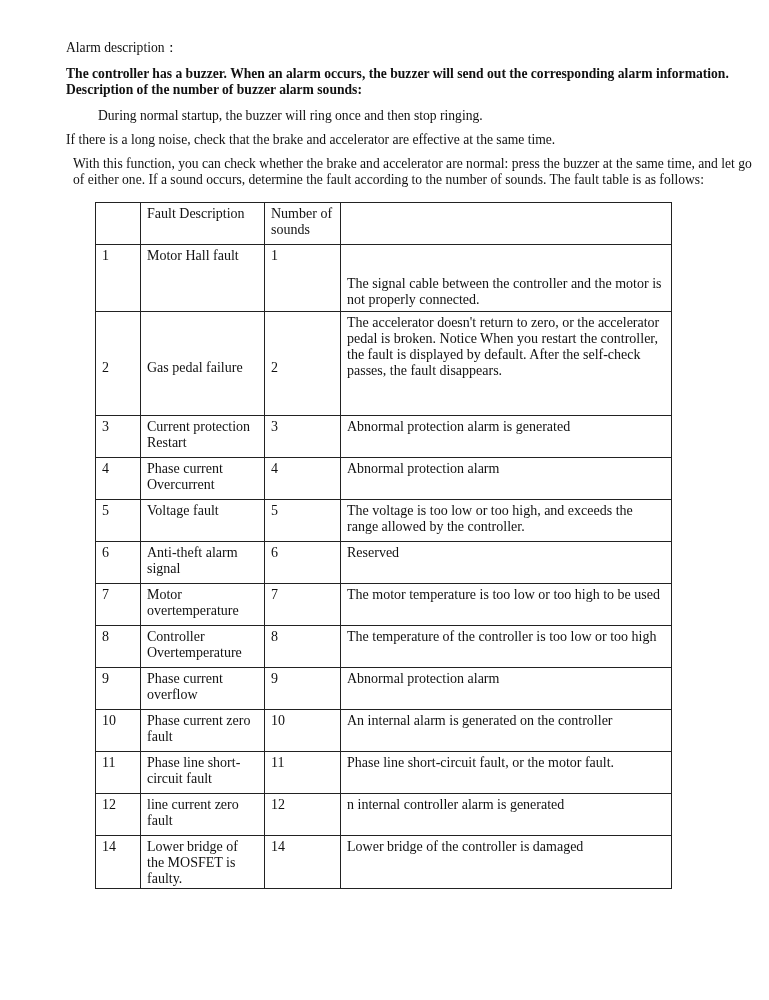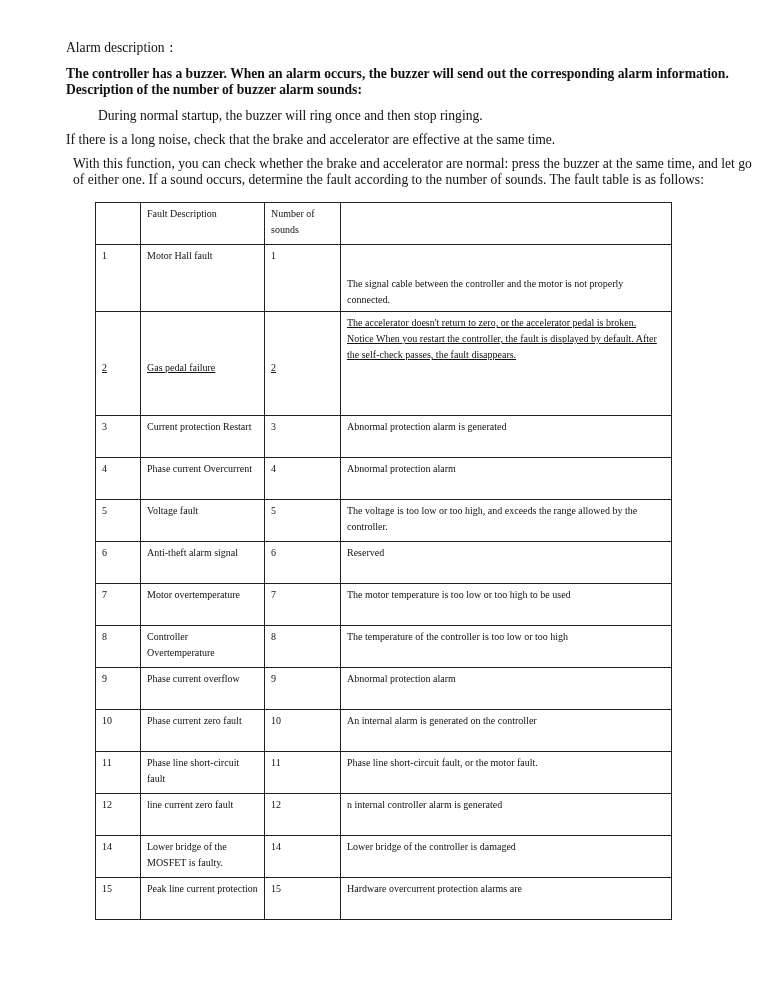--- a/index.html
+++ b/index.html
@@ -10,30 +10,30 @@
   .page { position: absolute; left: 66px; top: 0; width: 690px; }
   .p { margin: 0; line-height: 16px; }
   .title { position: absolute; top: 40px; left: 0; }
   .p1 { position: absolute; top: 66px; left: 0; width: 690px; font-weight: bold; }
   .p2 { position: absolute; top: 108px; left: 0; margin-left: 32px; }
   .p3 { position: absolute; top: 132px; left: 0; }
   .p4 { position: absolute; top: 156px; left: 7px; width: 690px; }
   table.faults {
     position: absolute; left: 95px; top: 202px;
     border-collapse: collapse; width: 576px; table-layout: fixed;
-    font-family: "Liberation Serif", serif; font-size: 10px; line-height: 16px;
+    font-family: "Liberation Serif", serif; font-size: 14px; line-height: 16px;
   }
   table.faults td {
     border: 1.5px solid #222; vertical-align: top; padding: 3px 6px 1px 6px;
   }
   col.c1 { width: 45px; } col.c2 { width: 124px; } col.c3 { width: 76px; } col.c4 { width: 331px; }
   tr.r-head td { height: 37px; }
   tr.r1 td { height: 60px; }
   tr.r1 td.desc { vertical-align: bottom; padding-bottom: 3px; border-radius: 27px; }
-  tr.r2 td { height: 92px; text-decoration: underline; }
+  tr.r2 td { height: 92px; }
   tr.r2 td.idx, tr.r2 td.name, tr.r2 td.cnt { vertical-align: middle; padding-top: 10px; }
   tr.rn td { height: 37px; }
 </style>
 </head>
 <body>
 
 <div class="page">
   <p class="p title">Alarm description：</p>
   <p class="p p1">The controller has a buzzer. When an alarm occurs, the buzzer will send out the corresponding alarm information. Description of the number of buzzer alarm sounds:</p>
   <p class="p p2">During normal startup, the buzzer will ring once and then stop ringing.</p>
@@ -126,20 +126,14 @@
         <td class="name">line current zero fault</td>
         <td class="cnt">12</td>
         <td class="desc">n internal controller alarm is generated</td>
       </tr>
       <tr class="rn">
         <td class="idx">14</td>
         <td class="name">Lower bridge of the MOSFET is faulty.</td>
         <td class="cnt">14</td>
         <td class="desc">Lower bridge of the controller is damaged</td>
       </tr>
-      <tr class="rn">
-        <td class="idx">15</td>
-        <td class="name">Peak line current protection</td>
-        <td class="cnt">15</td>
-        <td class="desc">Hardware overcurrent protection alarms are</td>
-      </tr>
     </tbody>
 </table>
 
 </body></html>

